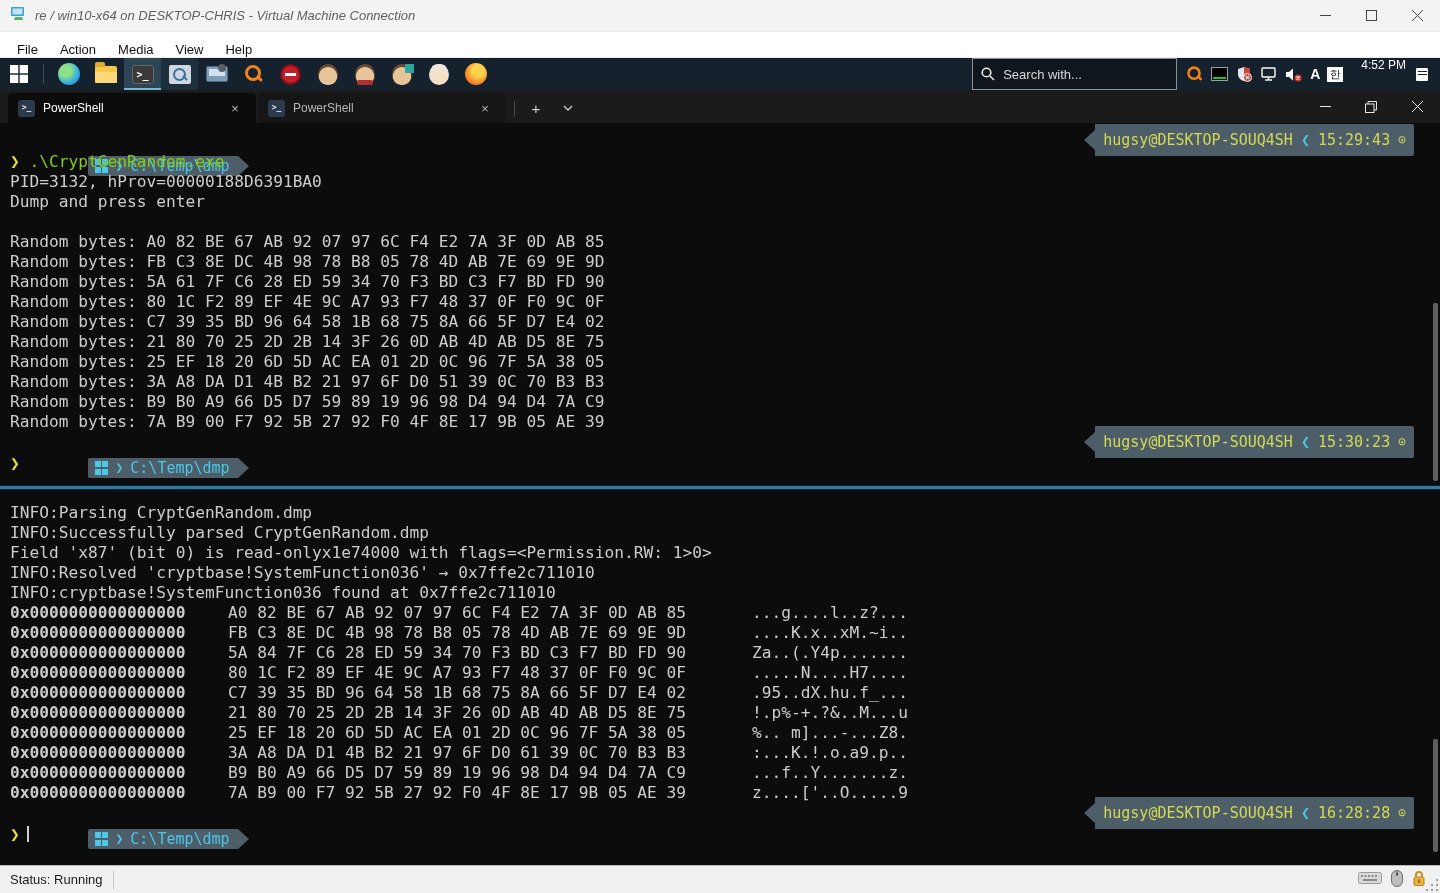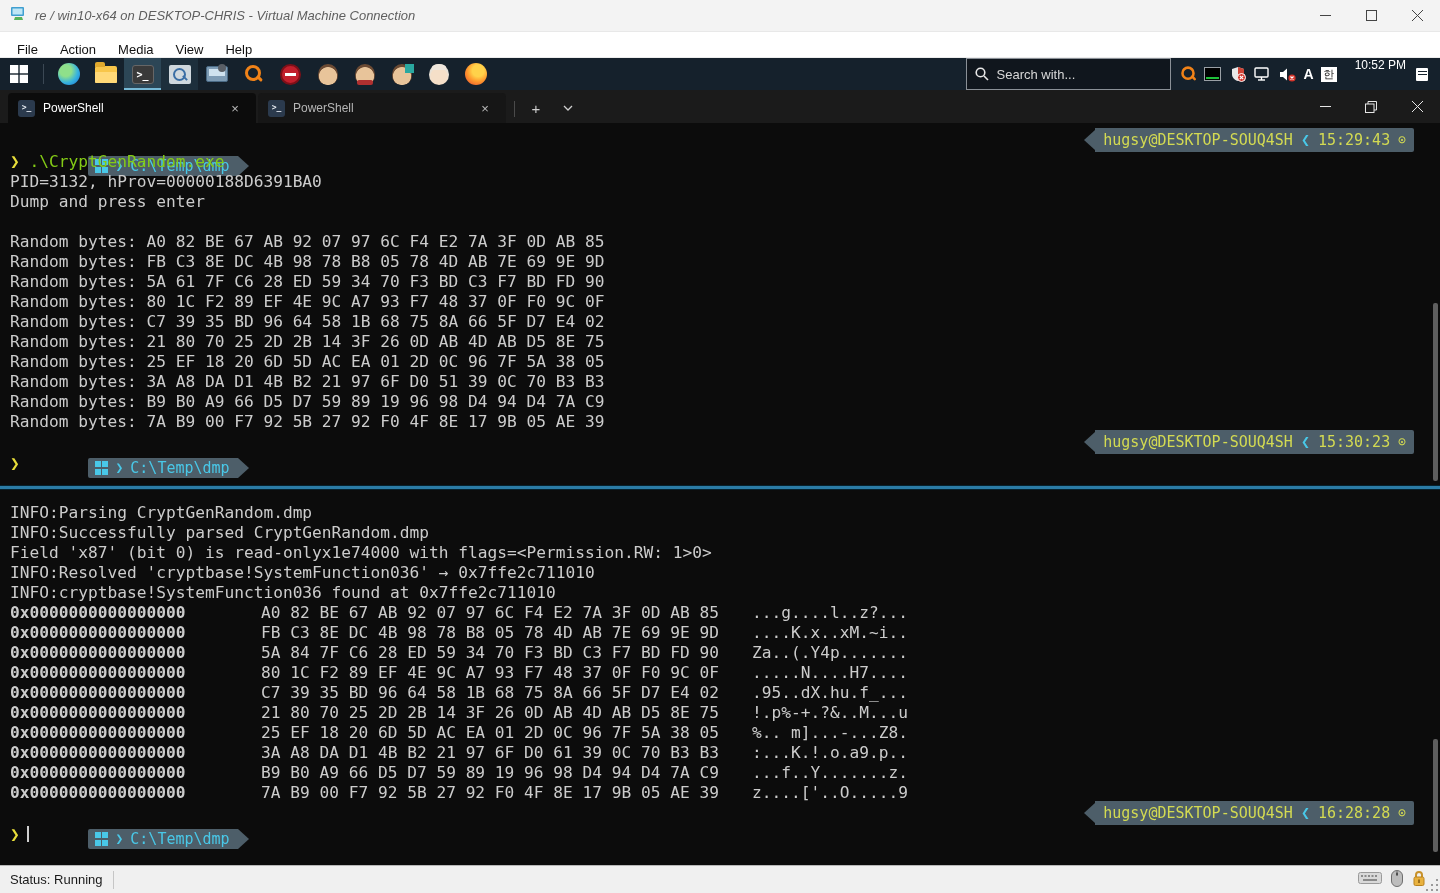--- a/index.html
+++ b/index.html
@@ -88,32 +88,32 @@
 
   .lbadge { display:inline-flex; align-items:center; height:20px; }
   .lbadge-body { display:flex; align-items:center; gap:7px; background:#4d5e69; color:#49c8e8; height:20px; padding:0 8px 0 7px; border-radius:2px 0 0 2px; font-size:15px; }
   .lbadge-tip { width:0; height:0; border-top:10px solid transparent; border-bottom:10px solid transparent; border-left:11px solid #4d5e69; }
   .winlogo { display:inline-grid; grid-template-columns:6px 6px; grid-template-rows:6px 6px; gap:1.5px; }
   .winlogo i { background:#49c8e8; }
   .lbadge-sep { color:#49c8e8; font-size:13px; }
 
   .rbadge { position:absolute; right:26px; top:0; display:inline-flex; align-items:center; height:20px; font-size:15px; }
   .rbadge-tip { width:0; height:0; border-top:10px solid transparent; border-bottom:10px solid transparent; border-right:11px solid #4d5e69; }
-  .rbadge-body { display:flex; align-items:center; background:#4d5e69; height:24px; padding:0 8px; gap:8px; border-radius:0 2px 2px 0; }
+  .rbadge-body { display:flex; align-items:center; background:#4d5e69; height:32px; padding:0 8px; gap:8px; border-radius:0 2px 2px 0; }
   .rb-user { color:#d3da52; }
   .rb-sep { color:#49c8e8; }
   .rb-time { color:#d3da52; }
   .rb-clock { color:#d3da52; font-size:13px; }
 
   .c-prompt { color:#e8de3a; }
   .c-cmd { color:#84cc16; }
   .cursor { display:inline-block; width:2px; height:16px; background:#cfcfcf; vertical-align:-2px; margin-left:7px; }
 
   .hx-off { display:inline-block; width:218px;font-weight:bold; }
-  .hx-hex { display:inline-block; width:524px;text-align:center; }
+  .hx-hex { display:inline-block; width:524px; }
 
   .scroll-thumb { position:absolute; right:2px; width:5px; background:#5f5f5f; border-radius:2px; }
   .thumb-top { bottom:4px; height:178px; }
   .thumb-bottom { bottom:8px; height:113px; }
 
   
   .statusbar { position:absolute; left:0; right:0; bottom:0; height:28px; background:#f0f0f0; border-top:1px solid #b8b8b8; display:flex; align-items:center; font-size:13px; color:#1a1a1a; }
   .status-text { padding:0 10px; }
   .status-sep { width:1px; height:18px; background:#c6c6c6; }
   .status-right { margin-left:auto; display:flex; align-items:center; gap:9px; padding-right:14px; }
@@ -242,21 +242,21 @@
     <span class="tray-ico">
       <svg width="18" height="15" viewBox="0 0 18 15">
           <path d="M1 5 H4 L8 1.5 V13.5 L4 10 H1 Z" fill="#fff"></path>
           <circle cx="13" cy="11" r="3.6" fill="#d3352b"></circle>
           <path d="M11.5 9.5 L14.5 12.5 M14.5 9.5 L11.5 12.5" stroke="#fff" stroke-width="1.1"></path>
         </svg>
     </span>
     <span class="ime-a">A</span>
     <span class="ime-ko">한</span>
   </div>
-  <span class="tb-clock">10:52 PM</span>
+  <span class="tb-clock">4:52 PM</span>
   <span class="tray-ico" style="align-self:center;margin-right:6px">
       <span class="notif-ico"></span>
     </span>
 </div>
 
 <div class="terminal">
   <div class="tabbar">
     <div class="tabs">
       <div class="tab active">
         <span class="ps-ico">&gt;_</span>

